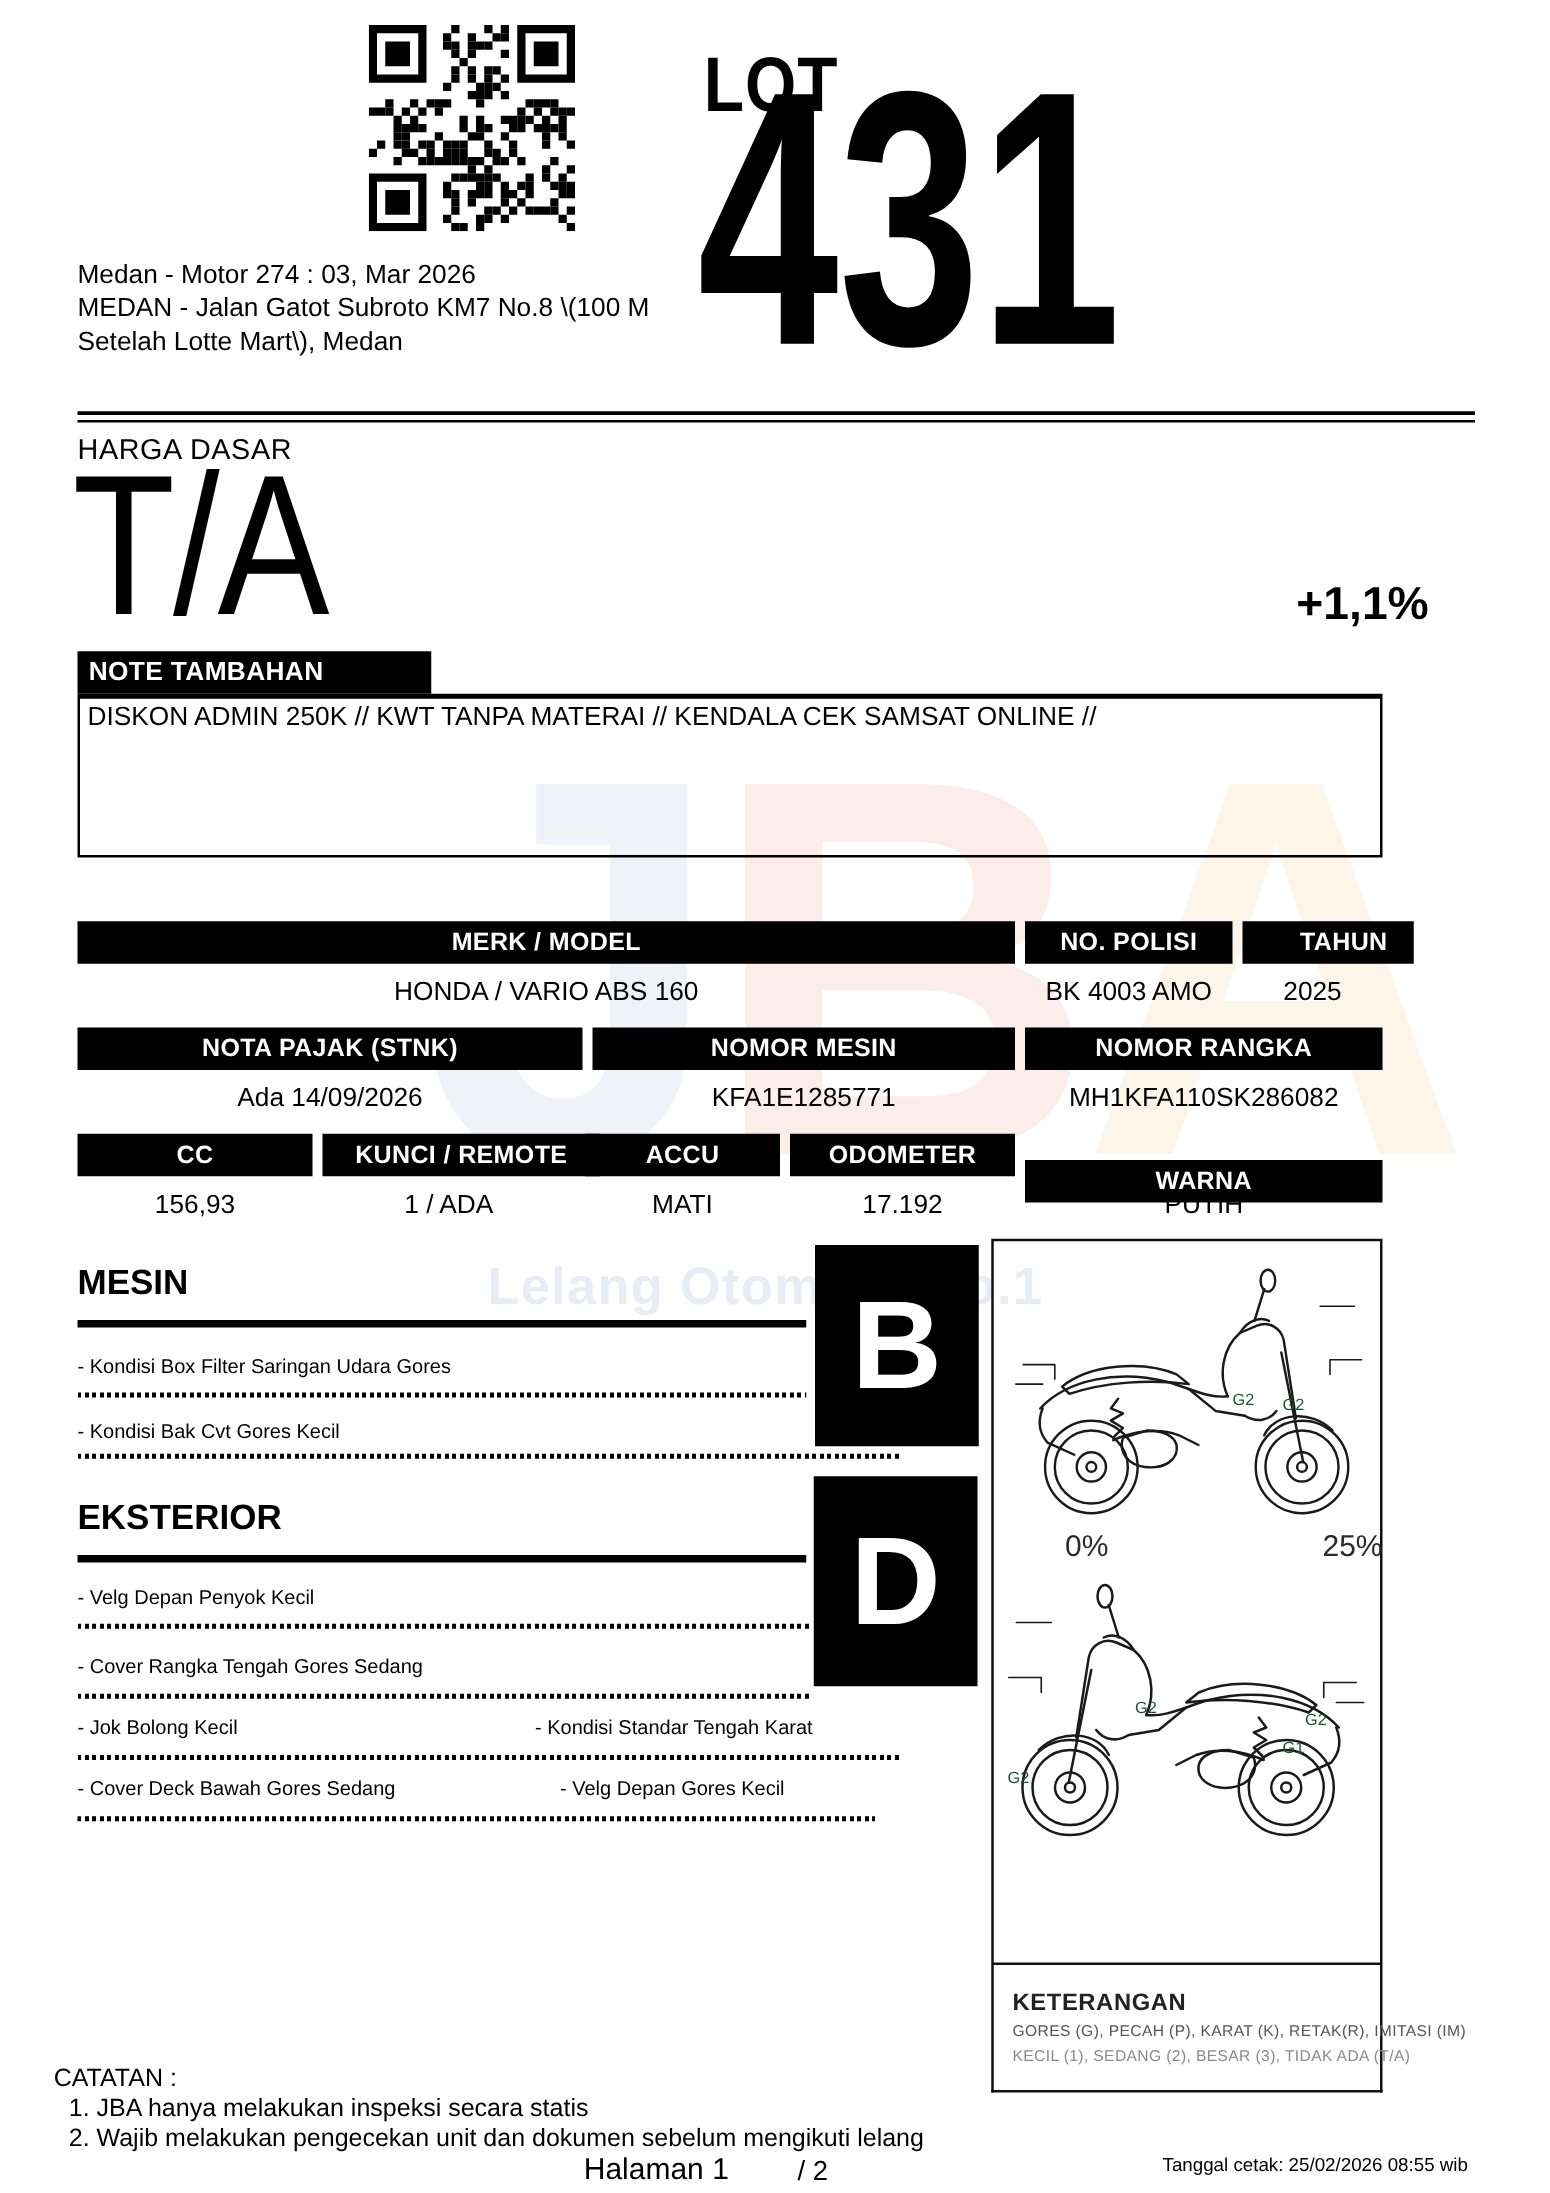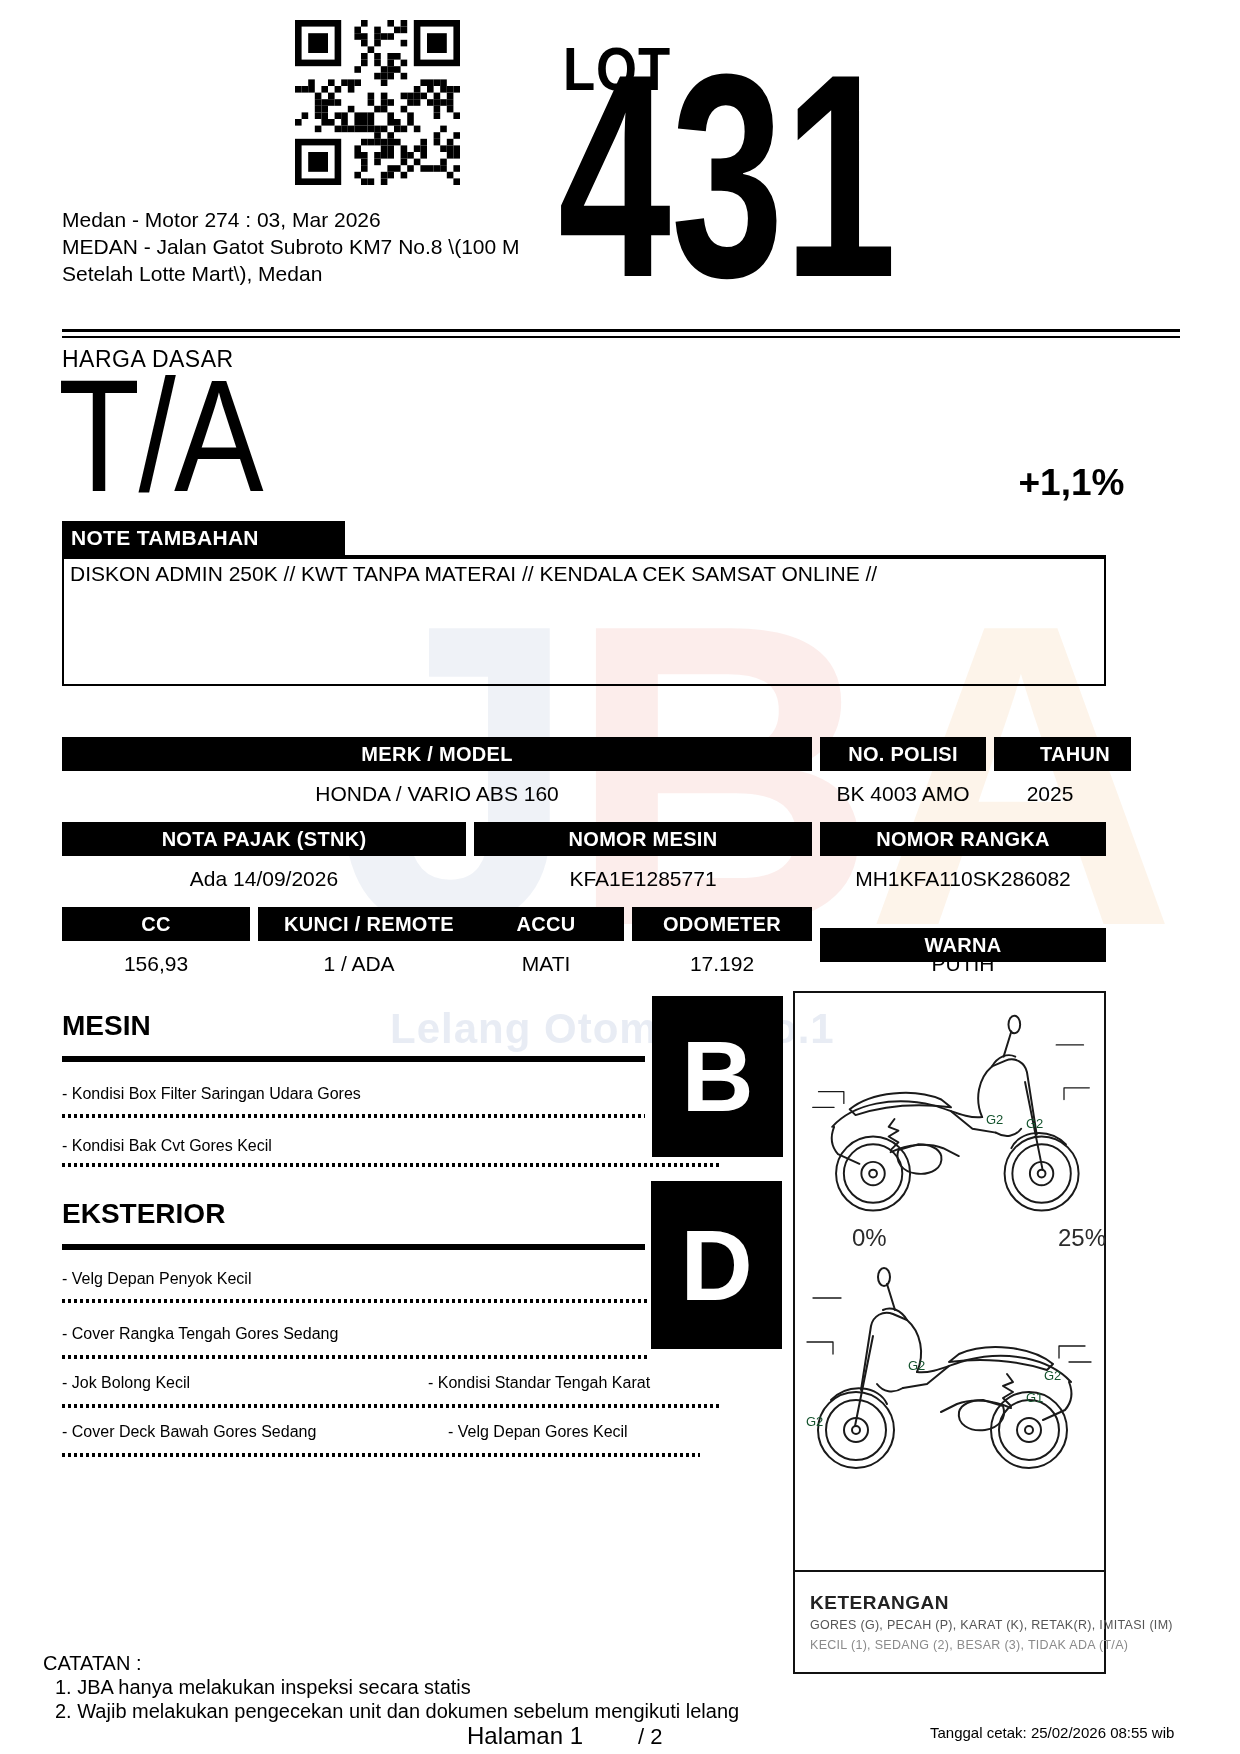--- a/index.html
+++ b/index.html
@@ -223,21 +223,21 @@
 
   <div class="abs fg item" style="left:62px;top:208px;font-size:21px;">Medan - Motor 274 : 03, Mar 2026</div>
   <div class="abs fg item" style="left:62px;top:235px;font-size:21px;">MEDAN - Jalan Gatot Subroto KM7 No.8 \(100 M</div>
   <div class="abs fg item" style="left:62px;top:262px;font-size:21px;">Setelah Lotte Mart\), Medan</div>
 
   <div class="rule fg" style="left:62px;top:329px;width:1118px;height:3px;"></div>
   <div class="rule fg" style="left:62px;top:336px;width:1118px;height:2px;"></div>
 
   <div class="abs fg" style="left:62px;top:346px;font-size:23px;letter-spacing:.5px;">HARGA DASAR</div>
   <div class="abs fg" style="left:58px;top:356px;font-size:160px;line-height:1;letter-spacing:-2px;transform:scaleX(.84);transform-origin:left top;">T/A</div>
-  <div class="abs fg" style="left:1000px;top:462px;width:143px;text-align:center;font-size:37px;font-weight:700;">+1,1%</div>
+  <div class="abs fg" style="left:1000px;top:462px;width:143px;text-align:right;font-size:37px;font-weight:700;">+1,1%</div>
 
   <div class="bar fg" style="left:62px;top:521px;width:283px;height:34px;justify-content:flex-start;padding-left:9px;font-size:21px;box-sizing:border-box;">NOTE TAMBAHAN</div>
   <div class="abs fg" style="left:62px;top:555px;width:1044px;height:131px;border:2px solid #000;border-top:4px solid #000;box-sizing:border-box;"></div>
   <div class="abs fg item" style="left:70px;top:562px;font-size:21px;">DISKON ADMIN 250K // KWT TANPA MATERAI // KENDALA CEK SAMSAT ONLINE //</div>
 
   <div class="bar fg" style="left:62px;top:737px;width:750px;height:34px;">MERK / MODEL</div>
   <div class="bar fg" style="left:820px;top:737px;width:166px;height:34px;">NO. POLISI</div>
   <div class="bar fg" style="left:994px;top:737px;width:112px;height:34px;padding-left:25px;">TAHUN</div>
   <div class="val fg" style="left:62px;top:774px;width:750px;height:40px;">HONDA / VARIO ABS 160</div>
   <div class="val fg" style="left:820px;top:774px;width:166px;height:40px;">BK 4003 AMO</div>

